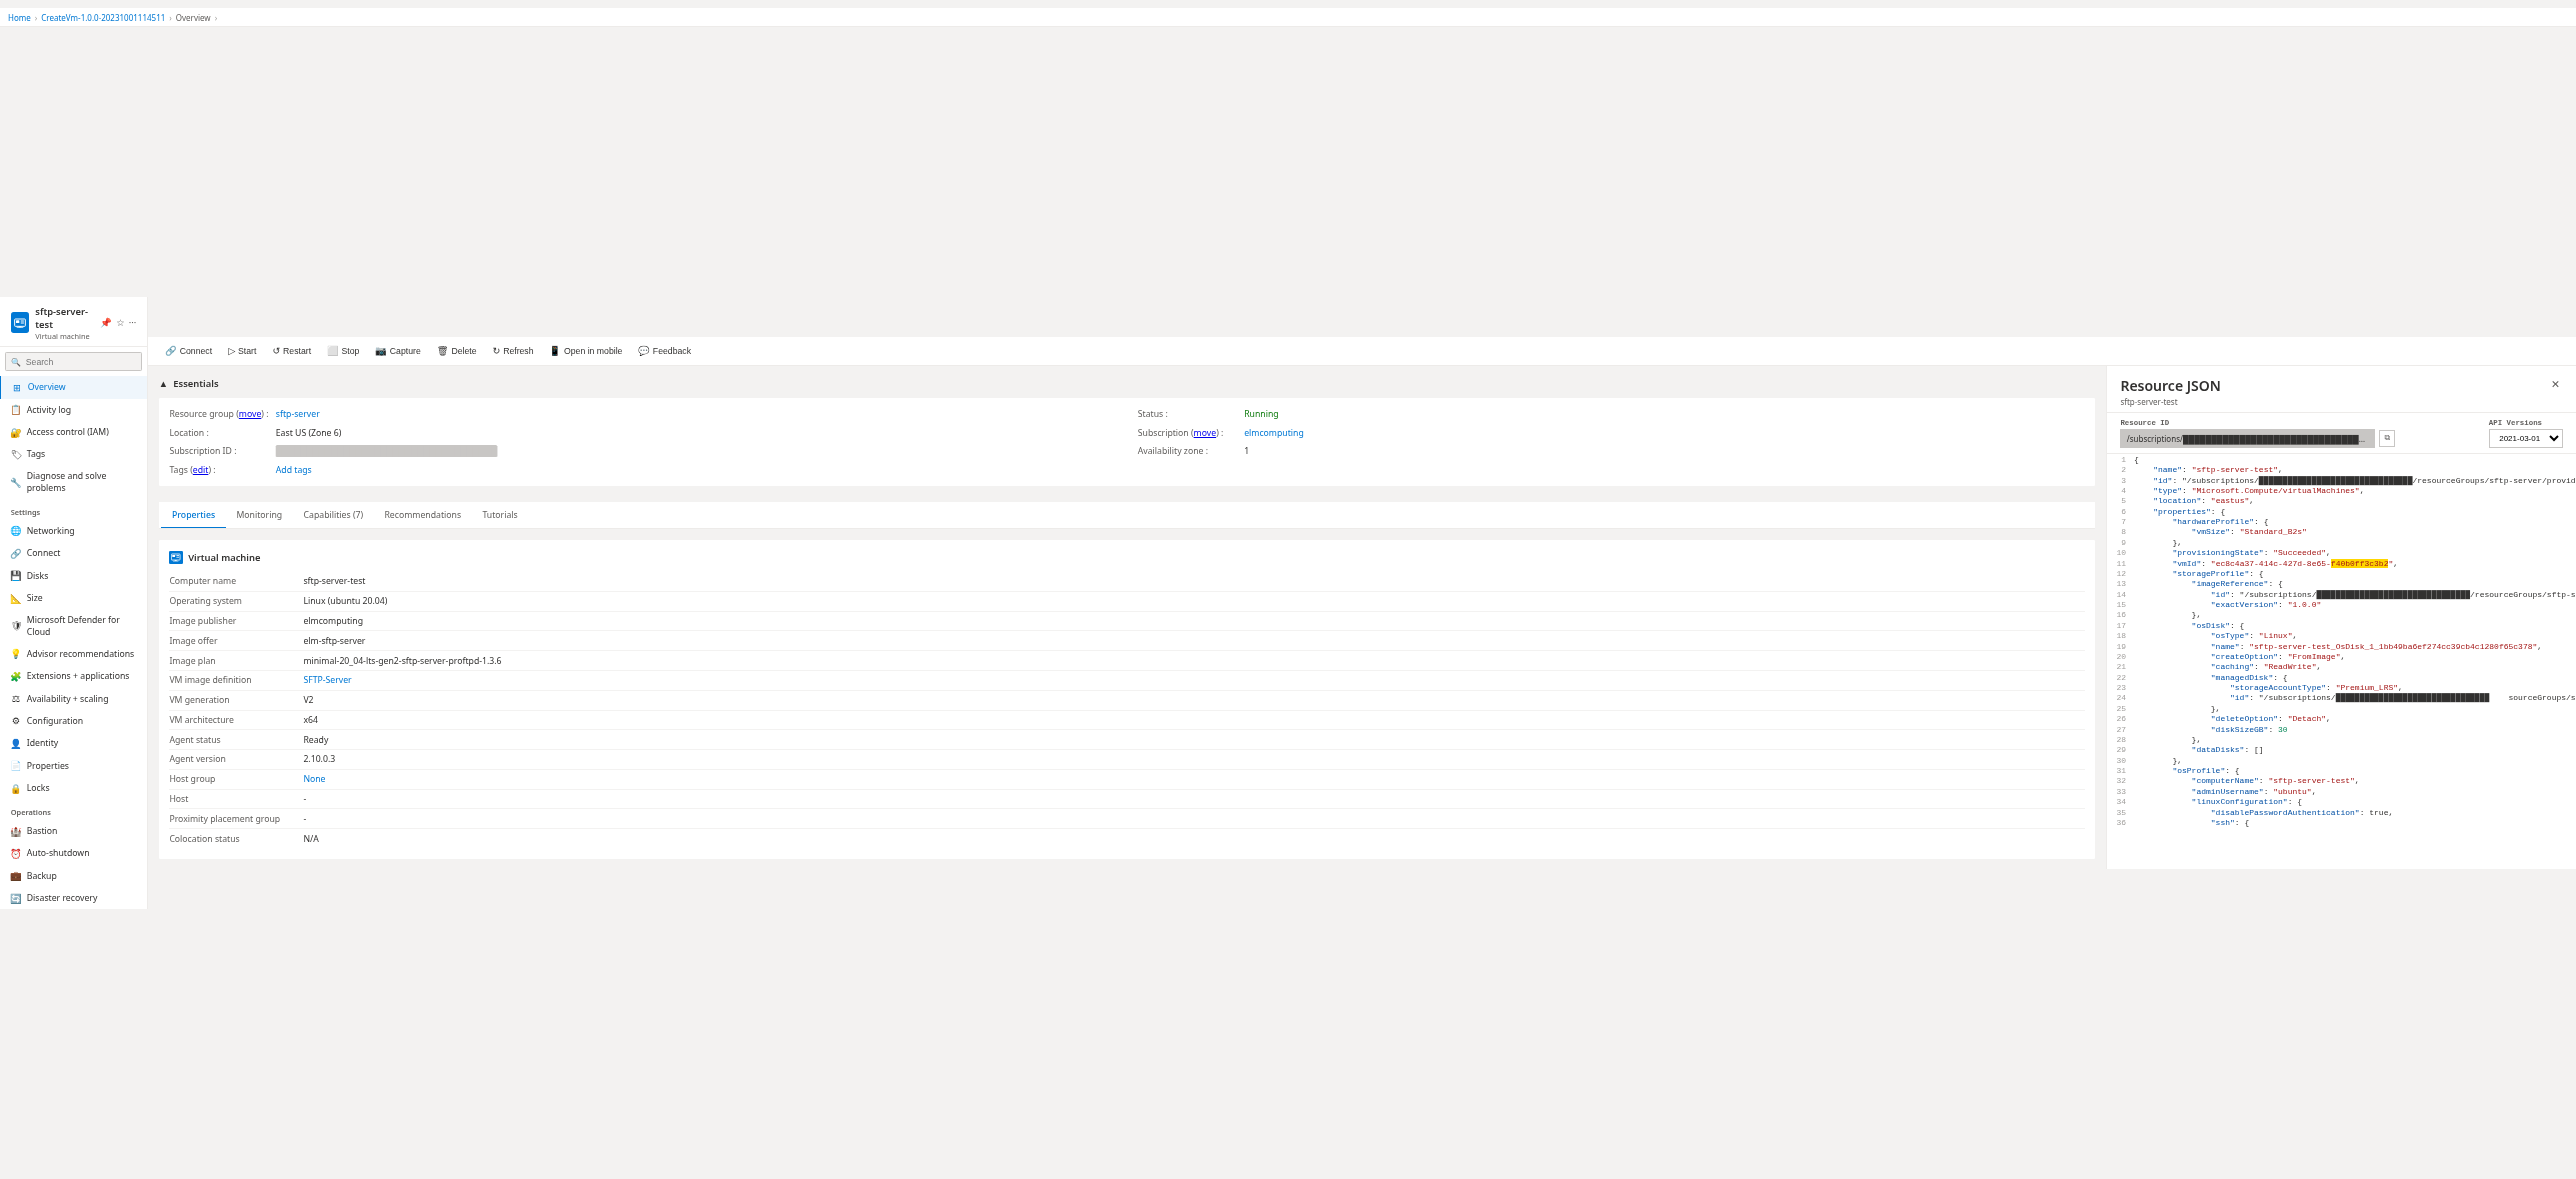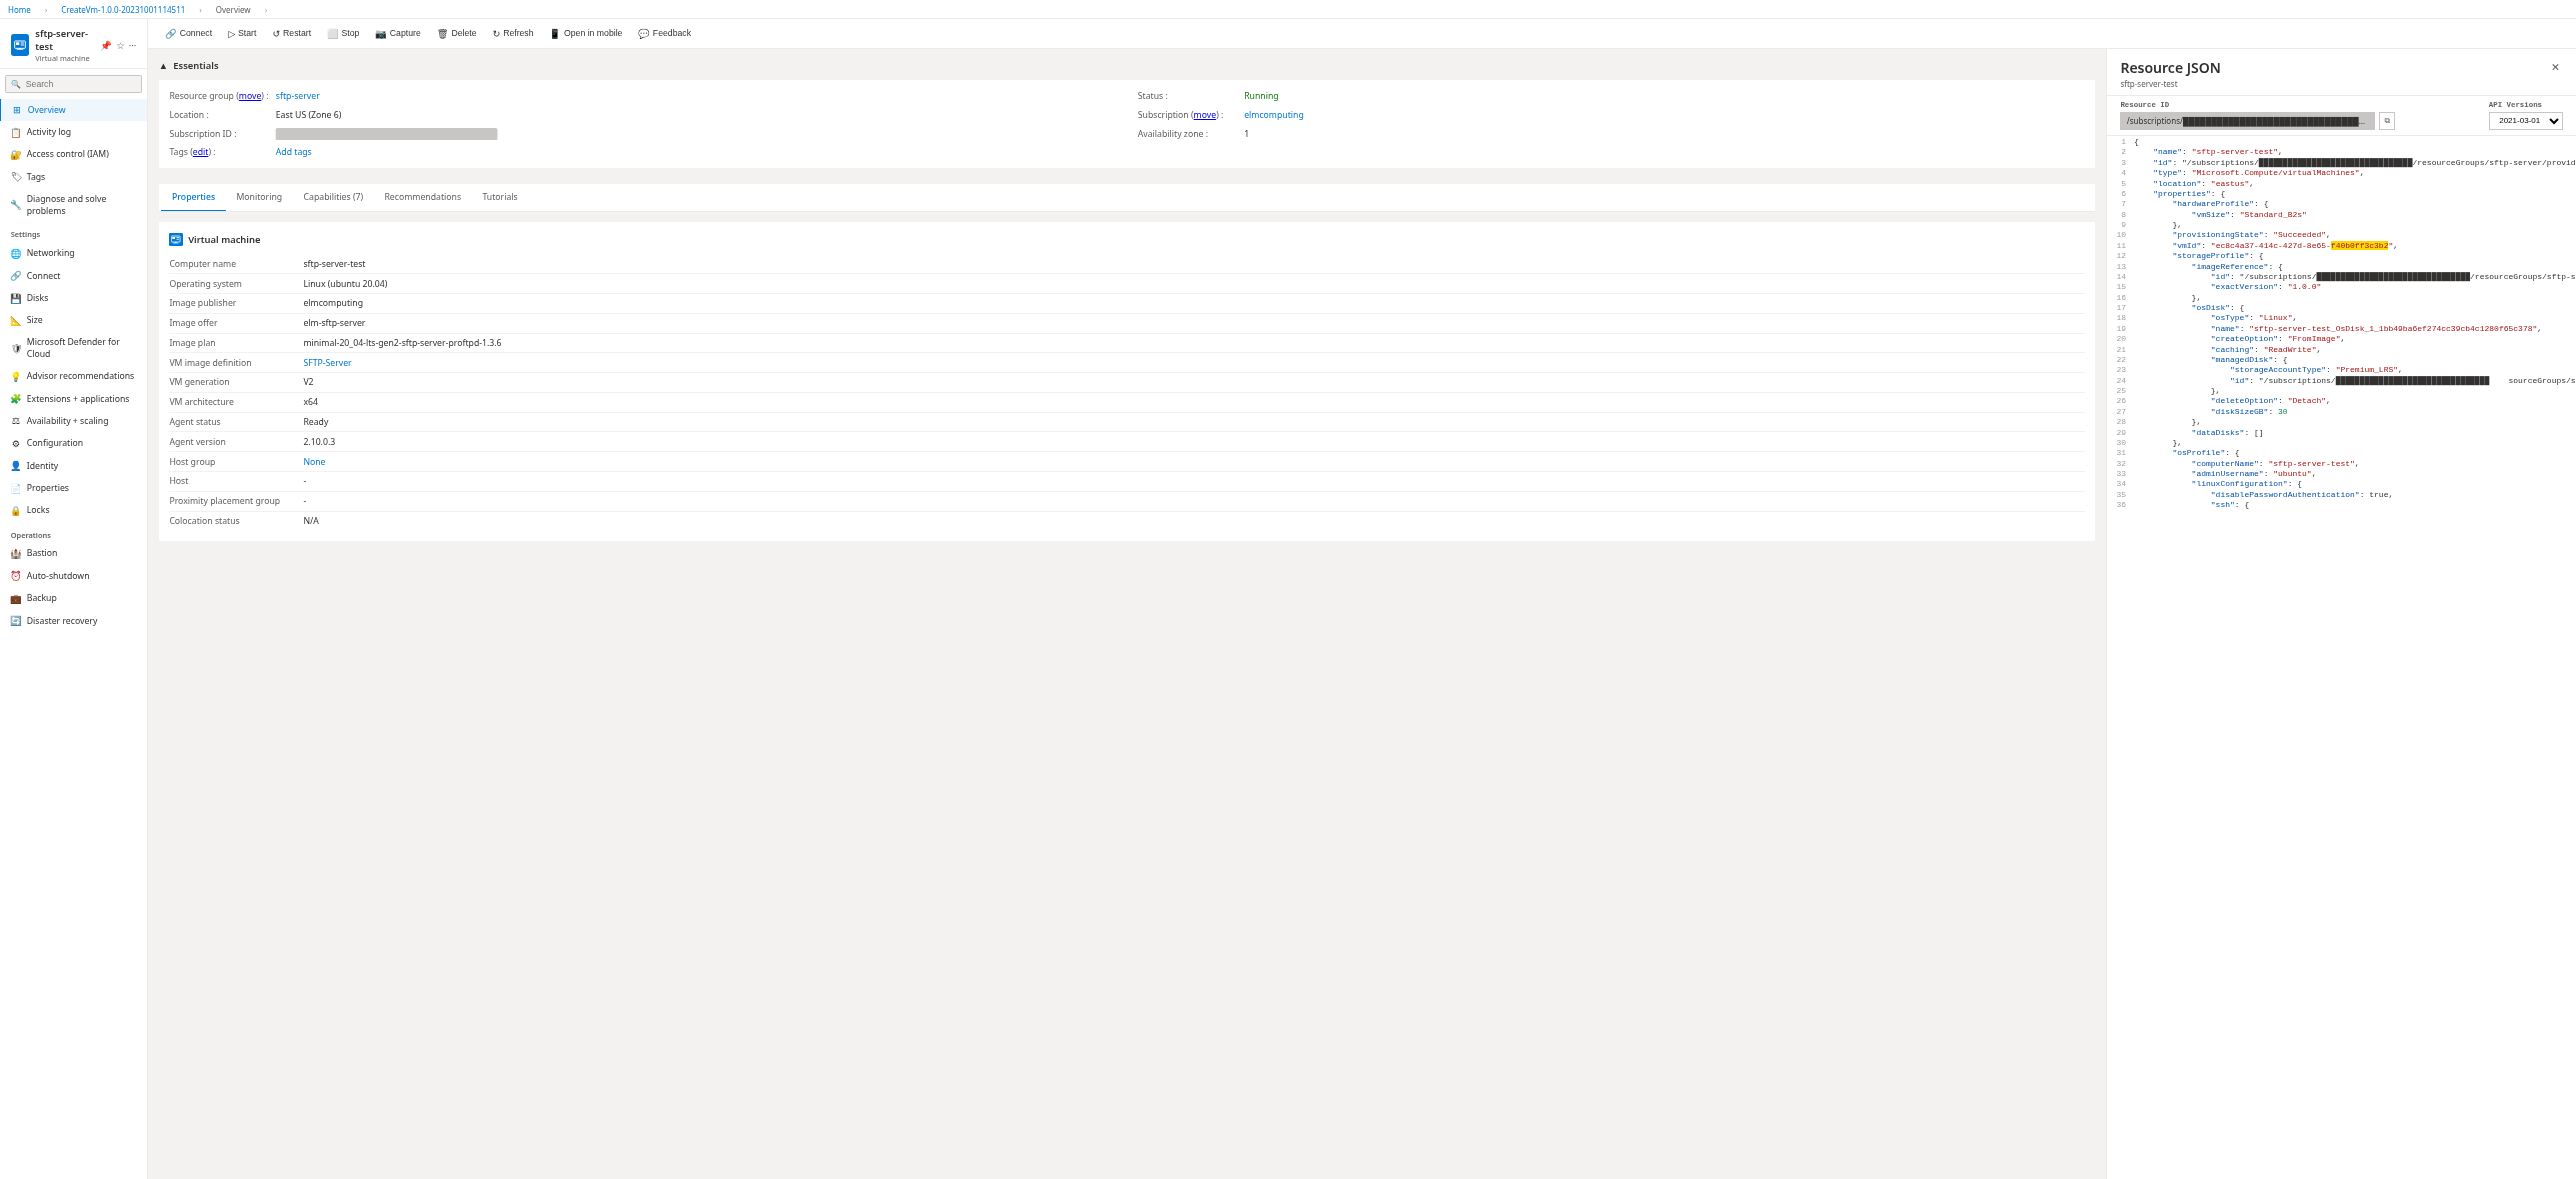--- a/index.html
+++ b/index.html
@@ -5,30 +5,31 @@
     * { box-sizing: border-box; margin: 0; padding: 0; }
     body { font-family: 'Segoe UI', system-ui, sans-serif; font-size: 8.7px; background: #f3f2f1; color: #323130; display: flex; flex-direction: column; height: 100vh; overflow: hidden; }
 
     
     .breadcrumb-bar {
       background: #fff;
       border-bottom: 0.7px solid #edebe9;
       padding: 2.7px 8px;
       display: flex;
       align-items: center;
-      gap: 14px;
+      gap: 4px;
       font-size: 8px;
       color: #605e5c;
       height: 19px;
+      margin-top: 8px;
     }
     .breadcrumb-bar a { color: #0078d4; text-decoration: none; }
     .breadcrumb-sep { color: #a19f9d; }
 
     
-    .app-body { display: flex; flex: 1; overflow: hidden; }
+    .app-body { display: flex; flex: 1; overflow: hidden; align-items: center; }
 
     
     .sidebar {
       width: 148px;
       background: #fff;
       border-right: 0.7px solid #edebe9;
       display: flex;
       flex-direction: column;
       overflow-y: auto;
       flex-shrink: 0;

